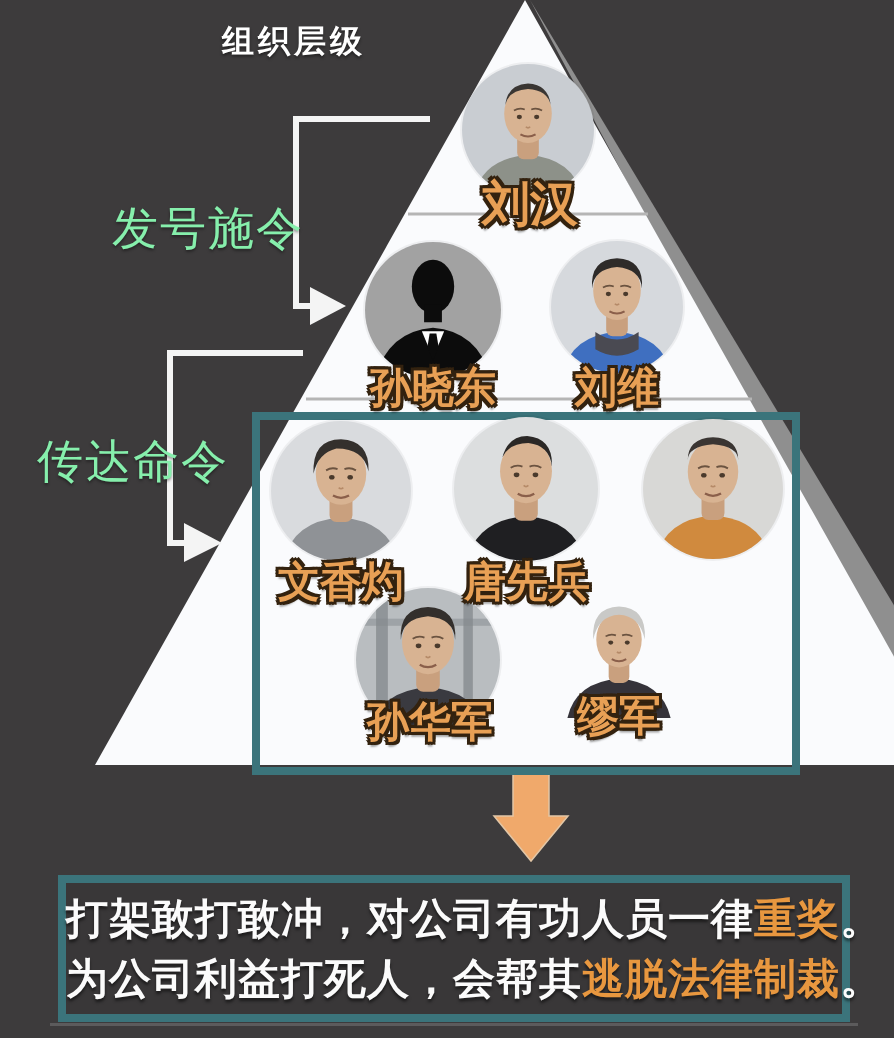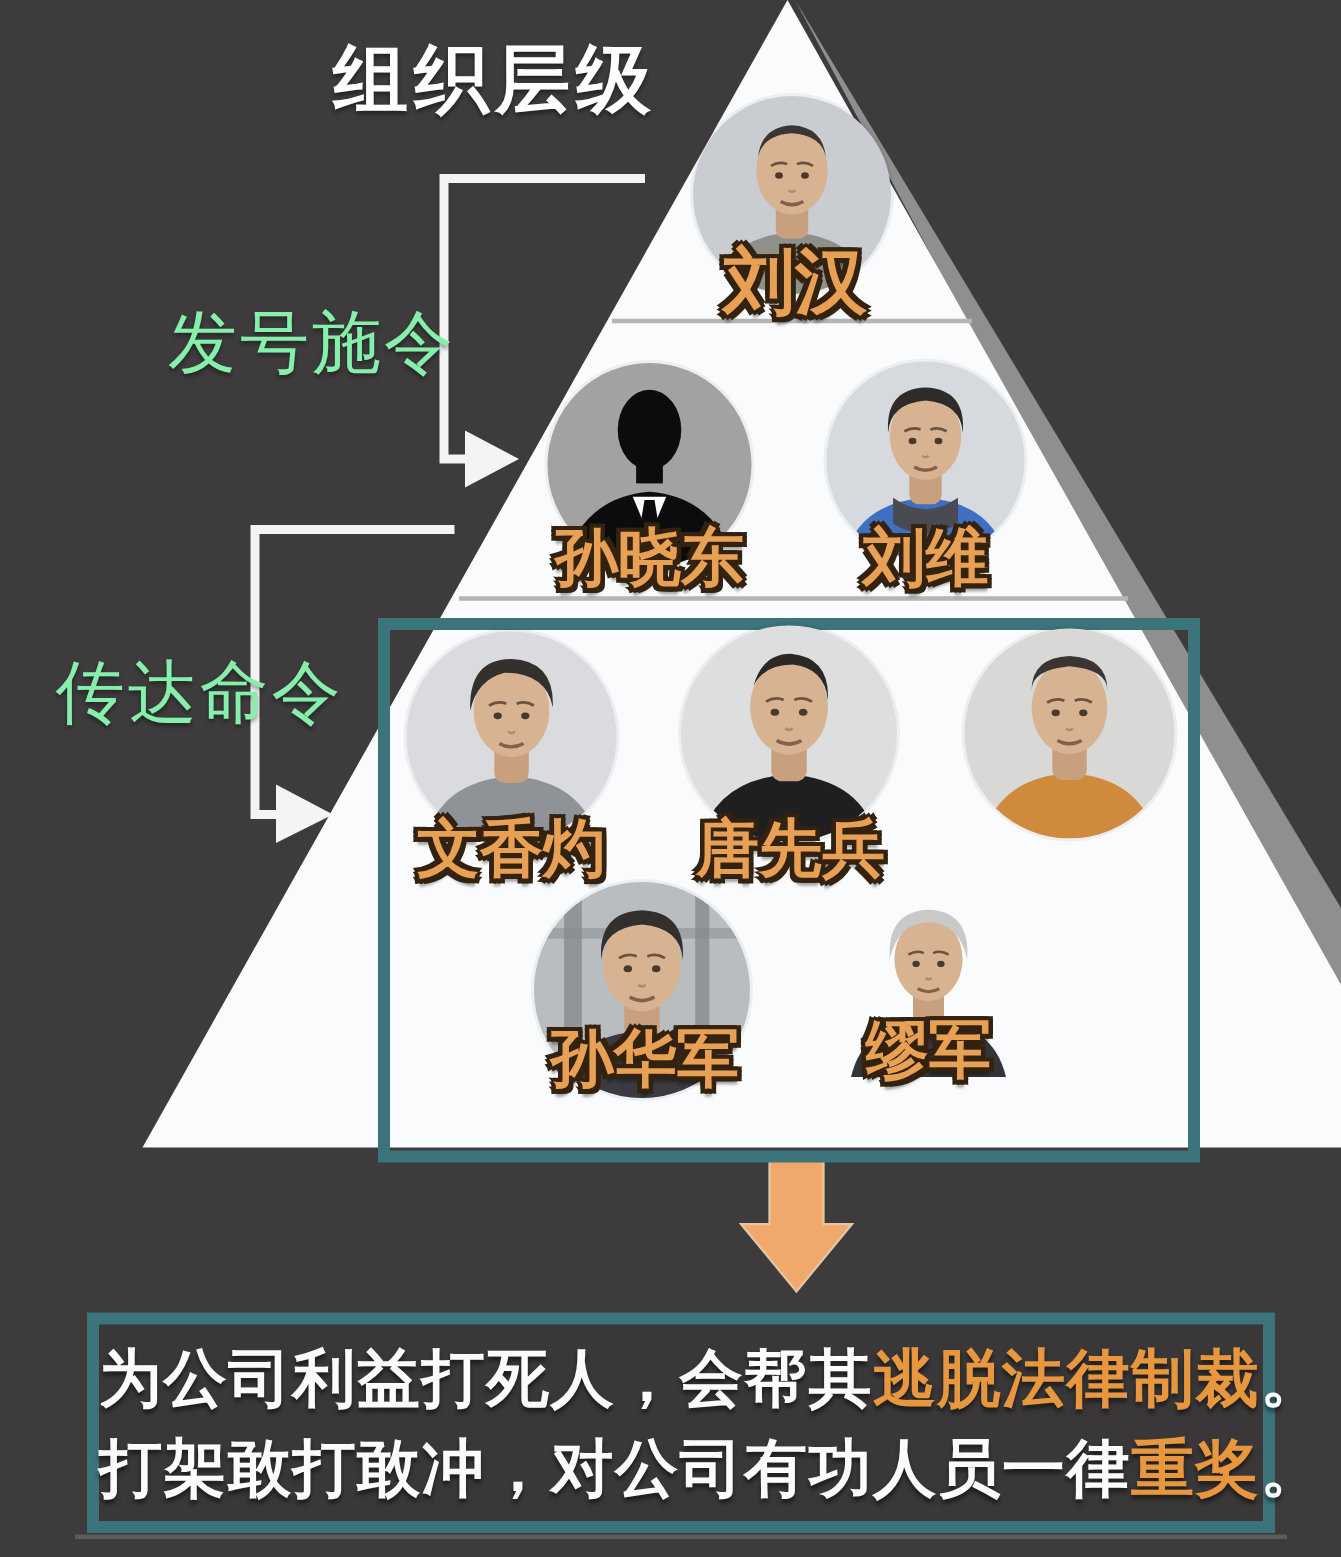--- a/index.html
+++ b/index.html
@@ -6,21 +6,21 @@
   .stage{
     position:relative;width:894px;height:1038px;overflow:hidden;
     background:#3d3b3c;
     font-family:"Liberation Sans","DejaVu Sans",sans-serif;
   }
   .layer{position:absolute;left:0;top:0;width:894px;height:1038px;}
   svg.diagram{position:absolute;left:0;top:0;z-index:1;}
 
   .page-title{
     position:absolute;left:222px;top:20px;z-index:5;
-    font-size:50px;font-weight:bold;color:#ffffff;letter-spacing:4px;
+    font-size:32px;font-weight:bold;color:#ffffff;letter-spacing:4px;
     text-shadow:0 2px 3px rgba(0,0,0,.45);
     text-align:center;
   }
   .side-label{
     position:absolute;z-index:5;font-size:46px;font-weight:normal;color:#86efac;
     letter-spacing:2px;text-shadow:0 2px 3px rgba(0,0,0,.4);white-space:nowrap;
   }
   .side-label.issue{left:112px;top:198px;}
   .side-label.relay{left:0px;top:431px;padding-left:37px;}
 
@@ -38,20 +38,21 @@
 
   .member-name{
     position:absolute;z-index:6;transform:translateX(-50%);
     font-size:42px;font-weight:bold;color:#e8a055;white-space:nowrap;
     text-shadow:
       -3px -3px 0 #33220f, 3px -3px 0 #33220f,
       -3px  3px 0 #33220f, 3px  3px 0 #33220f,
        0   -3px 0 #33220f, 0    3px 0 #33220f,
       -3px  0   0 #33220f, 3px  0   0 #33220f,
        0    5px 2px rgba(0,0,0,.35);
+    margin-top: 16px;
   }
   
   .m-0-0{left:462px;top:64px;width:132px;height:132px;}
   .m-1-0{left:365px;top:242px;width:136px;height:136px;}
   .m-1-1{left:551px;top:241px;width:132px;height:132px;}
   .m-2-0{left:271px;top:421px;width:140px;height:140px;}
   .m-2-1{left:454px;top:417px;width:144px;height:144px;}
   .m-2-2{left:643px;top:419px;width:140px;height:140px;}
   .m-3-0{left:356px;top:588px;width:144px;height:144px;}
   .m-3-1{left:556px;top:592px;width:126px;height:126px;}
@@ -236,17 +237,17 @@
             <path d="M47,43 q5,-3 10,-1 M63,42 q5,-2 10,1" stroke="#6b5340" stroke-width="1.6" fill="none"></path>
             <path d="M58,58 q2,2 4,0" stroke="#b58a68" stroke-width="1.5" fill="none"></path>
             <path d="M53,65 q7,4 14,0" stroke="#8a5f4a" stroke-width="2" fill="none"></path>
           </svg>
         </div>
       </div>
       <div class="member-name n-3-1">缪军</div>
     </div>
 
   <div class="caption-box" id="caption">
+      <div class="caption-line"><span class="seg-white">打架敢打敢冲，对公司有功人员一律</span><span class="seg-orange">重奖</span><span class="seg-white">。</span></div>
       <div class="caption-line"><span class="seg-white">为公司利益打死人，会帮其</span><span class="seg-orange">逃脱法律制裁</span><span class="seg-white">。</span></div>
-      <div class="caption-line"><span class="seg-white">打架敢打敢冲，对公司有功人员一律</span><span class="seg-orange">重奖</span><span class="seg-white">。</span></div>
     </div>
   <div class="bottom-strip"></div>
 </div>
 
 </body></html>

